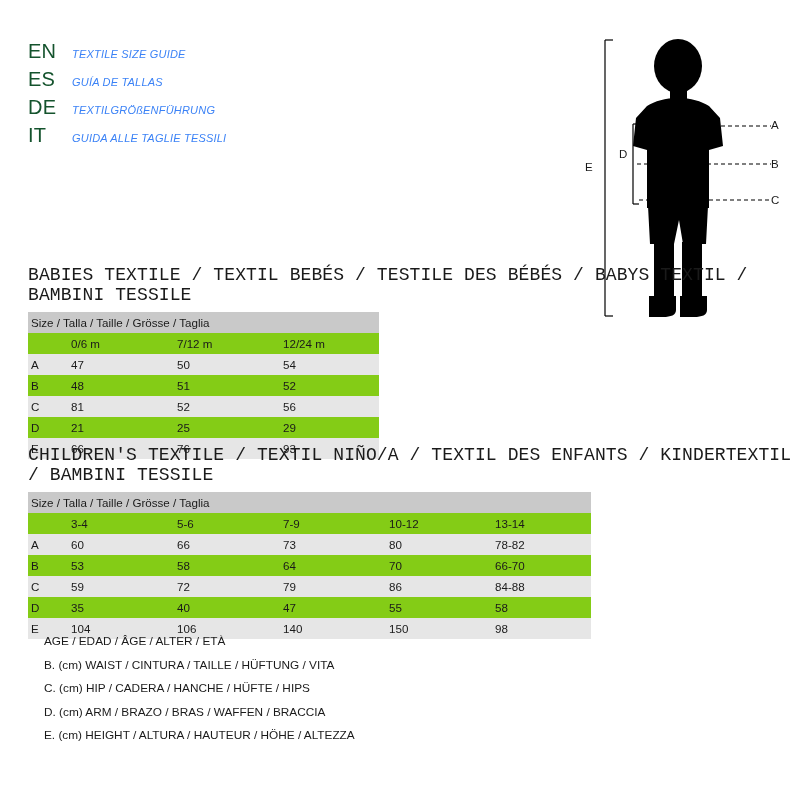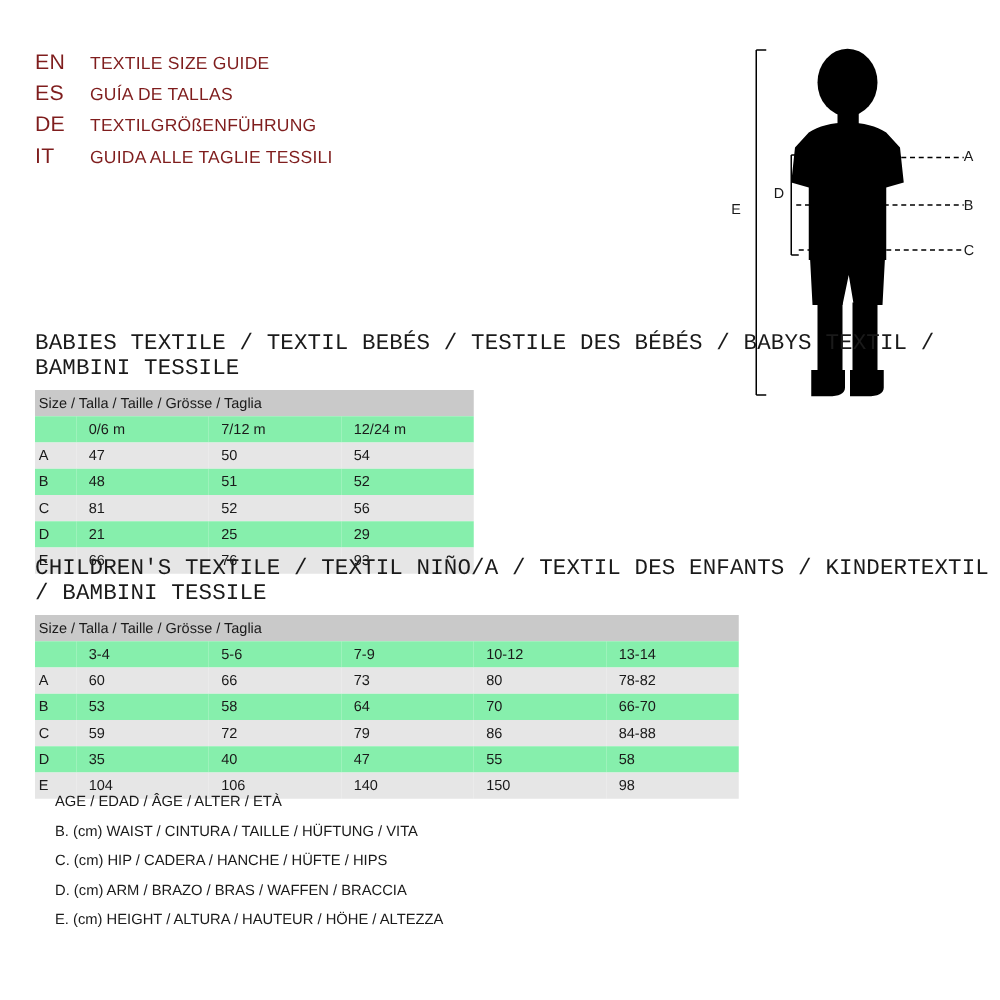--- a/index.html
+++ b/index.html
@@ -29,28 +29,29 @@
     top: 40px;
     width: 540px;
   }
   .title-row {
     display: flex;
     align-items: baseline;
     margin-bottom: 5px;
   }
   .title-lang {
     width: 44px;
-    font-size: 17px;
+    font-size: 20px;
     letter-spacing: 0.2px;
-    color: #7f1d1d;
+    color: #14532d;
   }
   .title-text {
-    font-size: 14px;
+    font-size: 11px;
     letter-spacing: 0.2px;
-    color: #7f1d1d;
+    color: #3b82f6;
+    font-style: italic;
   }
 
   
   .section {
     position: absolute;
     left: 28px;
   }
   .section-title {
     font-size: 18px;
     letter-spacing: 0.1px;
@@ -71,21 +72,21 @@
     white-space: nowrap;
   }
   .hdr-row td {
     background: #c9c9c9;
     font-size: 11.6px;
   }
   .row-shaded td {
     background: #e6e6e6;
   }
   .row-plain td {
-    background: #86efac;
+    background: #84cc16;
   }
   .col-label {
     width: 26px;
     padding-left: 3px !important;
   }
   .col-val {
     width: 92px;
     padding-left: 10px !important;
   }
   .hdr-span {

